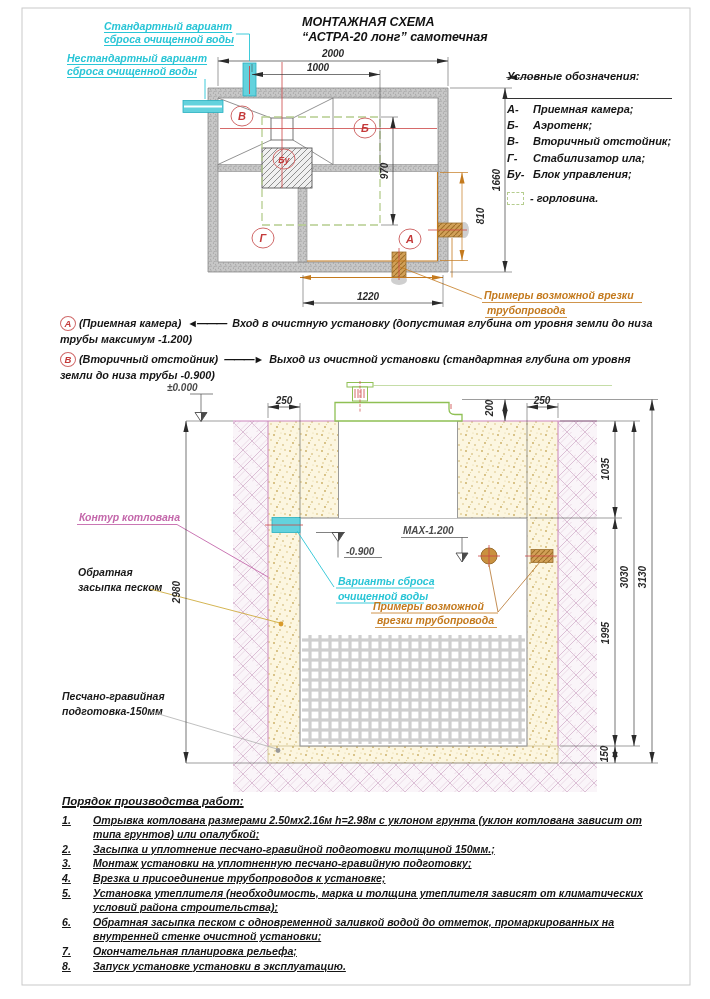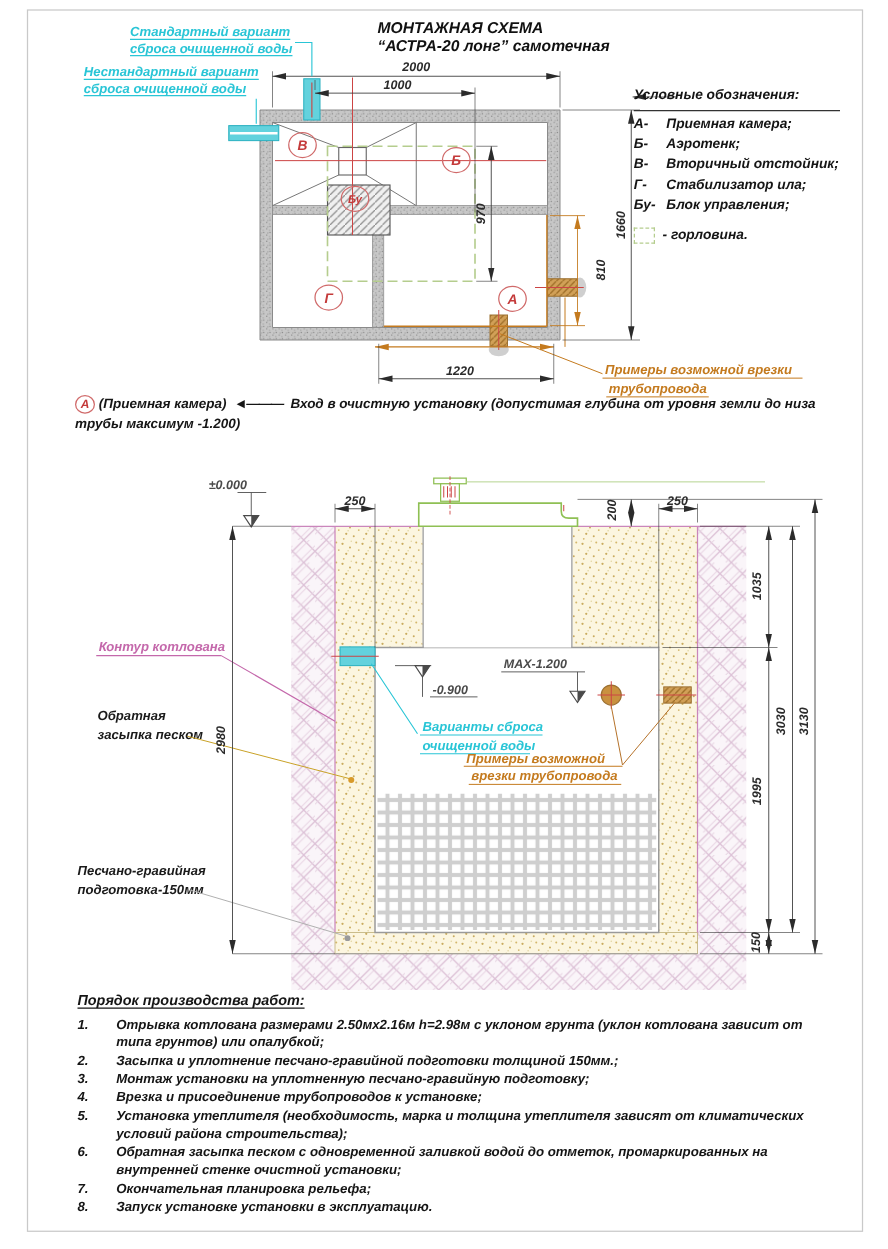--- a/index.html
+++ b/index.html
@@ -14,33 +14,33 @@
   .lvltxt{font:italic bold 10px "Liberation Sans",sans-serif;fill:#4a4a4a;}
   
   #title-block{left:302px;top:15px;width:280px;text-align:left;color:#111;
     font:italic bold 12.5px "Liberation Sans",sans-serif;line-height:15px;}
   .callout-cyan{color:#29c5d6;font:italic bold 10.5px "Liberation Sans",sans-serif;line-height:13px;}
   .callout-cyan span{display:block;text-decoration:underline;text-underline-offset:2px;}
   #callout-standard{left:104px;top:20px;}
   #callout-nonstandard{left:67px;top:52px;}
   #legend-block{left:507px;top:70px;width:165px;color:#151515;
     font:italic bold 11px "Liberation Sans",sans-serif;}
-  #legend-title{border-bottom:1px solid #333;padding-bottom:6px;margin-bottom:4px;}
+  #legend-title{border-bottom:1px solid #333;padding-bottom:16px;margin-bottom:4px;}
   .legend-row{display:flex;margin:0 0 4.2px 0;}
   .legend-key{width:26px;flex:0 0 26px;}
   .legend-neck-row{display:flex;align-items:flex-start;margin-top:12px;}
   .neck-swatch{display:inline-block;width:15px;height:11px;border:1.5px dashed #b5cd8e;margin-right:6px;}
   #notes-block{left:60px;top:316px;width:604px;color:#151515;
     font:italic bold 10.8px "Liberation Sans",sans-serif;line-height:15.5px;}
   .note-para{margin:0 0 5px 0;}
   .marker-circle{display:inline-block;width:14px;height:13px;border:1px solid #d06a6a;border-radius:50%;
     color:#c43a3a;font-size:9.5px;line-height:13px;text-align:center;font-style:italic;}
   .note-arrow{letter-spacing:-1px;padding:0 3px;}
   #worklist-block{left:62px;top:794px;width:606px;color:#151515;
-    font:italic bold 10.6px "Liberation Sans",sans-serif;line-height:14.6px;}
+    font:italic bold 10.6px "Liberation Sans",sans-serif;line-height:14.6px;text-decoration:underline;}
   #worklist-title{font-size:11.5px;text-decoration:underline;text-underline-offset:2px;margin-bottom:4px;}
   .wl-row{display:flex;}
   .wl-num{flex:0 0 31px;}
   .wl-text{flex:1;}
 </style>
 </head>
 <body>
 
 <svg class="abs" style="left:0;top:0" width="710" height="999" viewBox="0 0 710 999">
   <defs>
@@ -354,20 +354,26 @@
   </div>
 </div>
 
 <div class="abs" id="notes-block">
   <p class="note-para">
     <span class="marker-circle">А</span>
     <span>(Приемная камера)</span>
     <span class="note-arrow">◄———</span>
     <span>Вход в очистную установку (допустимая глубина от уровня земли до низа трубы максимум -1.200)</span>
   </p>
+  <p class="note-para">
+    <span class="marker-circle">В</span>
+    <span>(Вторичный отстойник)</span>
+    <span class="note-arrow">———►</span>
+    <span>Выход из очистной установки (стандартная глубина от уровня земли до низа трубы -0.900)</span>
+  </p>
 </div>
 
 <div class="abs" id="worklist-block">
   <div id="worklist-title">Порядок производства работ:</div>
   <div class="wl-row">
     <span class="wl-num">1.</span>
     <span class="wl-text">Отрывка котлована размерами 2.50мх2.16м h=2.98м с уклоном грунта (уклон котлована зависит от типа грунтов) или опалубкой;</span>
   </div>
   <div class="wl-row">
     <span class="wl-num">2.</span>

